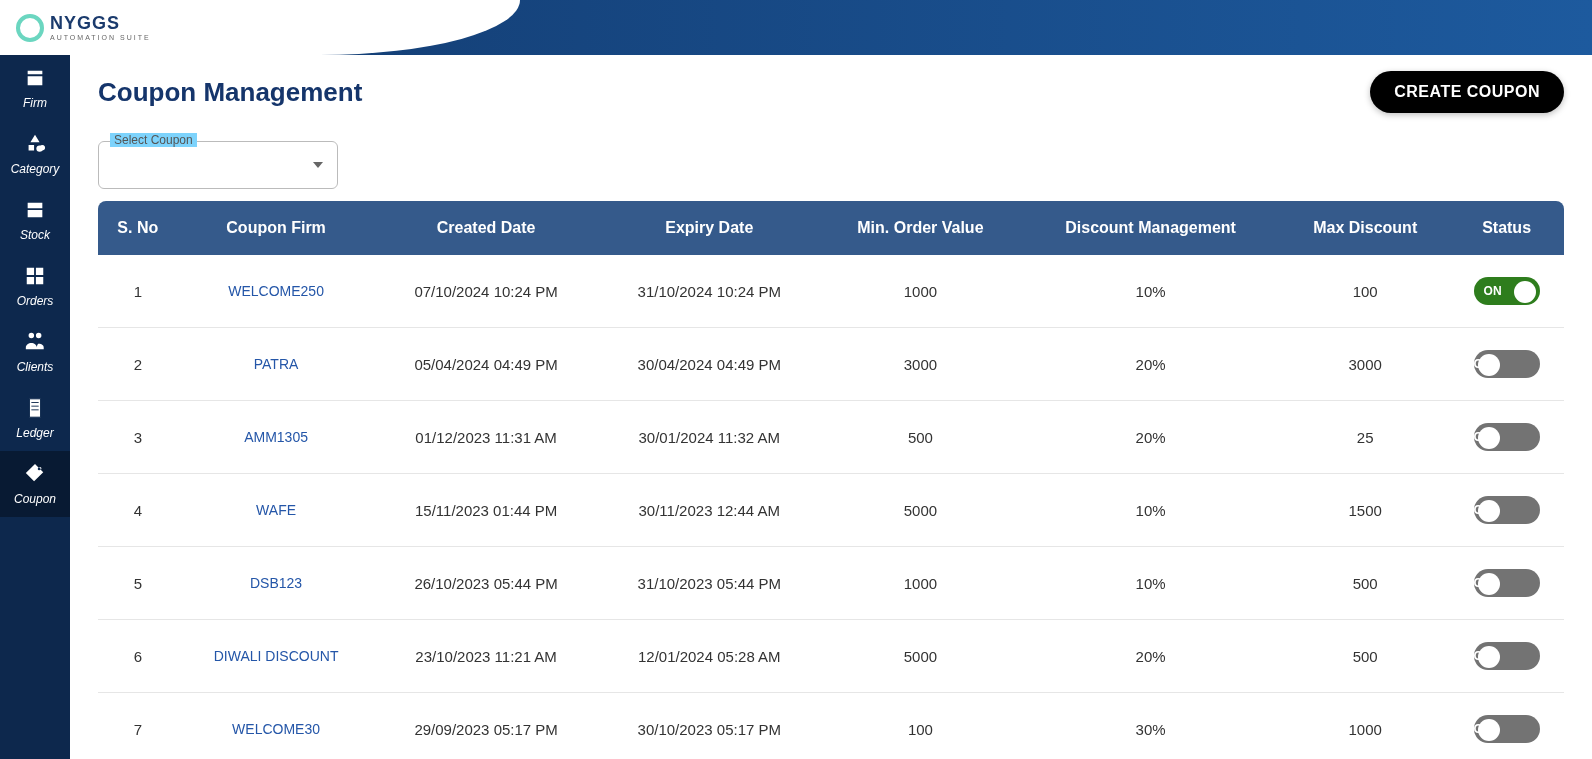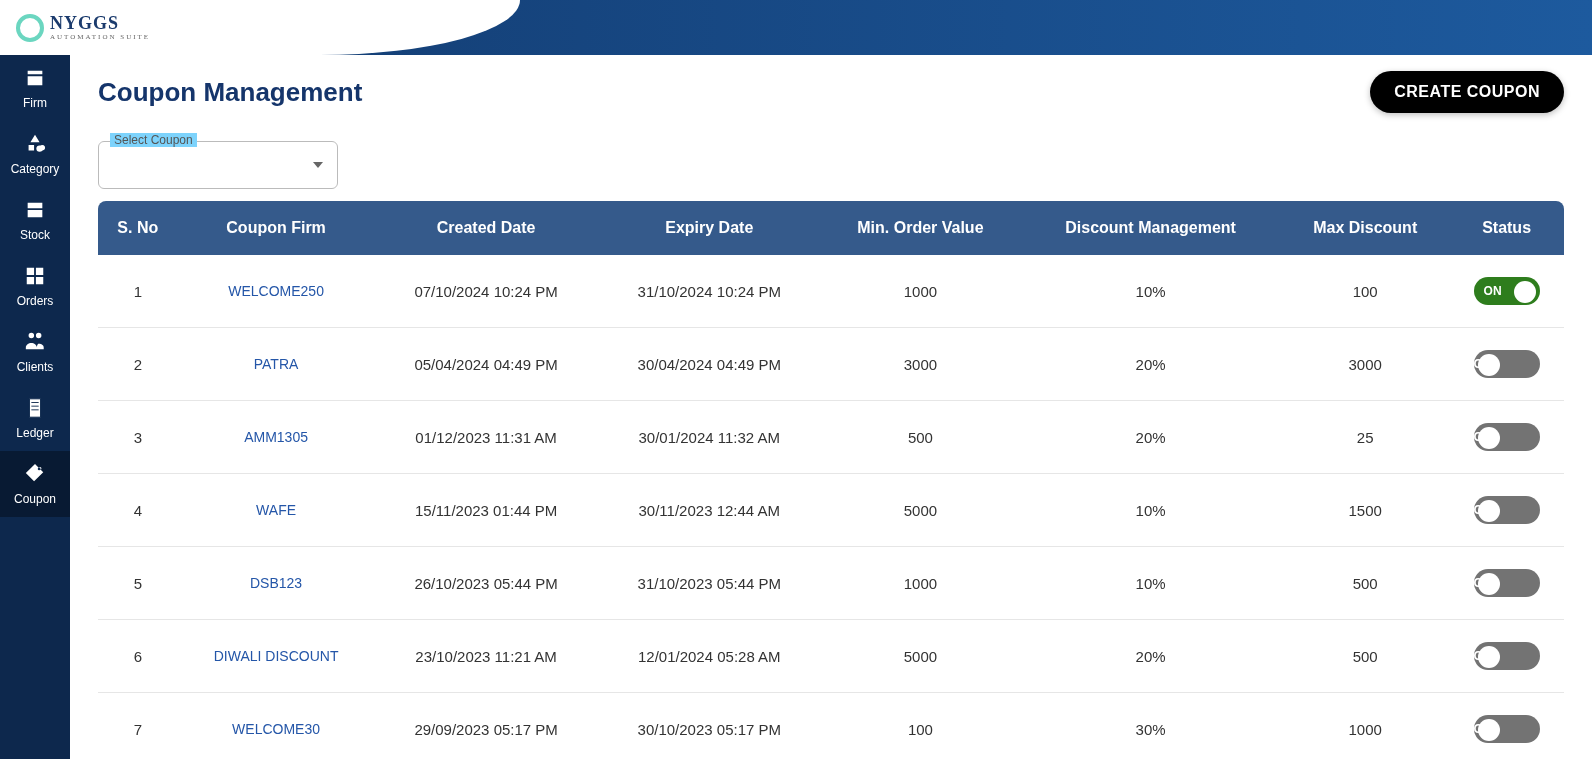--- a/index.html
+++ b/index.html
@@ -1,31 +1,31 @@
 <!DOCTYPE html>
 <html><head>
 <meta charset="utf-8">
 <style>
   * { box-sizing: border-box; margin: 0; padding: 0; }
   body { font-family: Arial, Helvetica, sans-serif; background: #fff; width: 1592px; height: 759px; overflow: hidden; }
 
   
-  .topbar { position: relative; height: 55px; background: linear-gradient(90deg, #12396d 0%, #1d5a9e 100%); font-family: Liberation Serif, serif; }
+  .topbar { position: relative; height: 55px; background: linear-gradient(90deg, #12396d 0%, #1d5a9e 100%); }
   .topbar-white { position: absolute; top: 0; left: 0; width: 520px; height: 55px; background: #fff; border-bottom-right-radius: 200px 55px; display: flex; align-items: center; padding-left: 16px; }
   .logo { display: flex; align-items: center; gap: 6px; }
   .logo-ring { width: 28px; height: 28px; border: 4px solid #6bd6c0; border-radius: 50%; }
   .logo-text { display: flex; flex-direction: column; line-height: 1; }
   .logo-main { color: #1b3b6d; font-weight: 700; font-size: 18px; letter-spacing: 1px; }
   .logo-sub  { color: #666; font-size: 7px; letter-spacing: 2px; margin-top: 2px; }
 
   
   .layout { display: flex; height: calc(759px - 55px); }
 
   
-  .sidebar { width: 70px; background: #0d284d; display: flex; flex-direction: column; }
+  .sidebar { width: 70px; background: #0d284d; display: flex; flex-direction: column; font-style: italic; }
   .nav-item { display: flex; flex-direction: column; align-items: center; justify-content: center; color: #fff; font-size: 12px; height: 66px; cursor: pointer; }
   .nav-item svg { fill: #fff; width: 22px; height: 22px; margin-bottom: 4px; }
   .nav-item.active { background: #081a33; }
 
   
   .main { flex: 1; padding: 16px 28px; overflow: auto; }
   .main-header { display: flex; justify-content: space-between; align-items: center; margin-bottom: 28px; }
   .page-title { font-size: 26px; font-weight: 700; color: #15356b; }
   .create-btn { background: #000000; color: #fff; border: none; padding: 12px 24px; border-radius: 26px; font-size: 16px; font-weight: 600; letter-spacing: 0.5px; cursor: pointer; box-shadow: 0 2px 6px rgba(0,0,0,0.25); }
 

